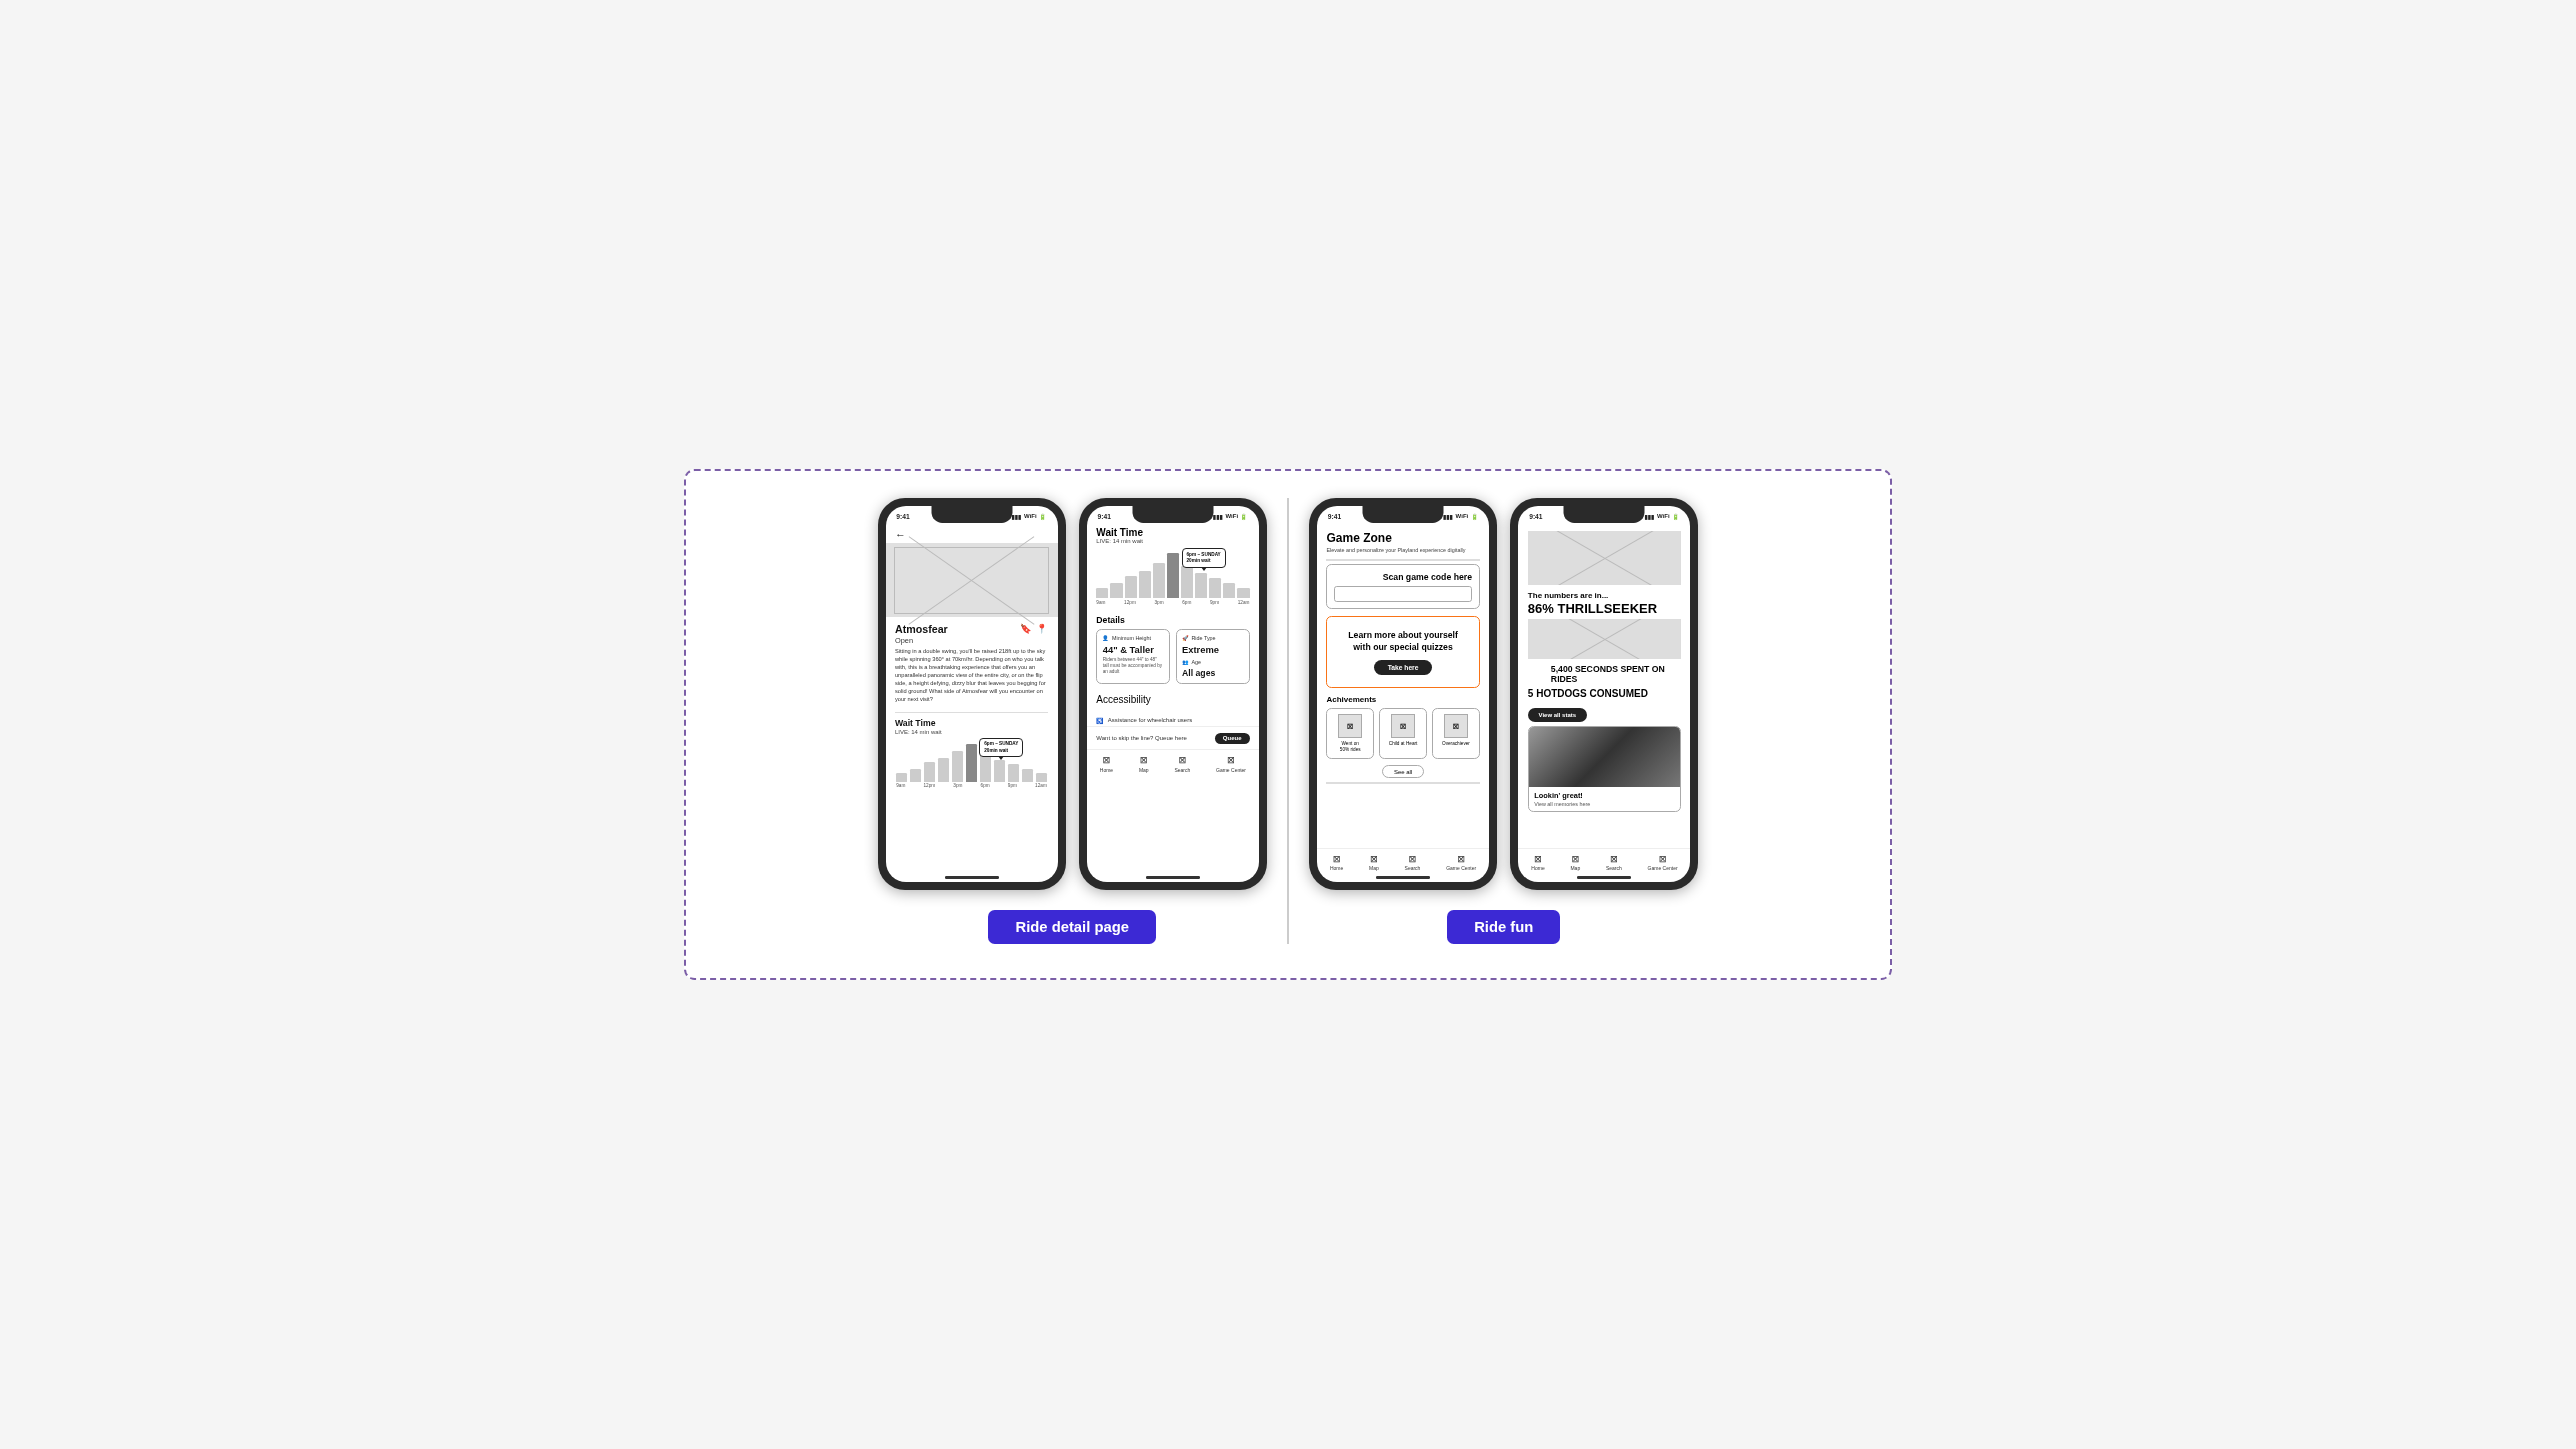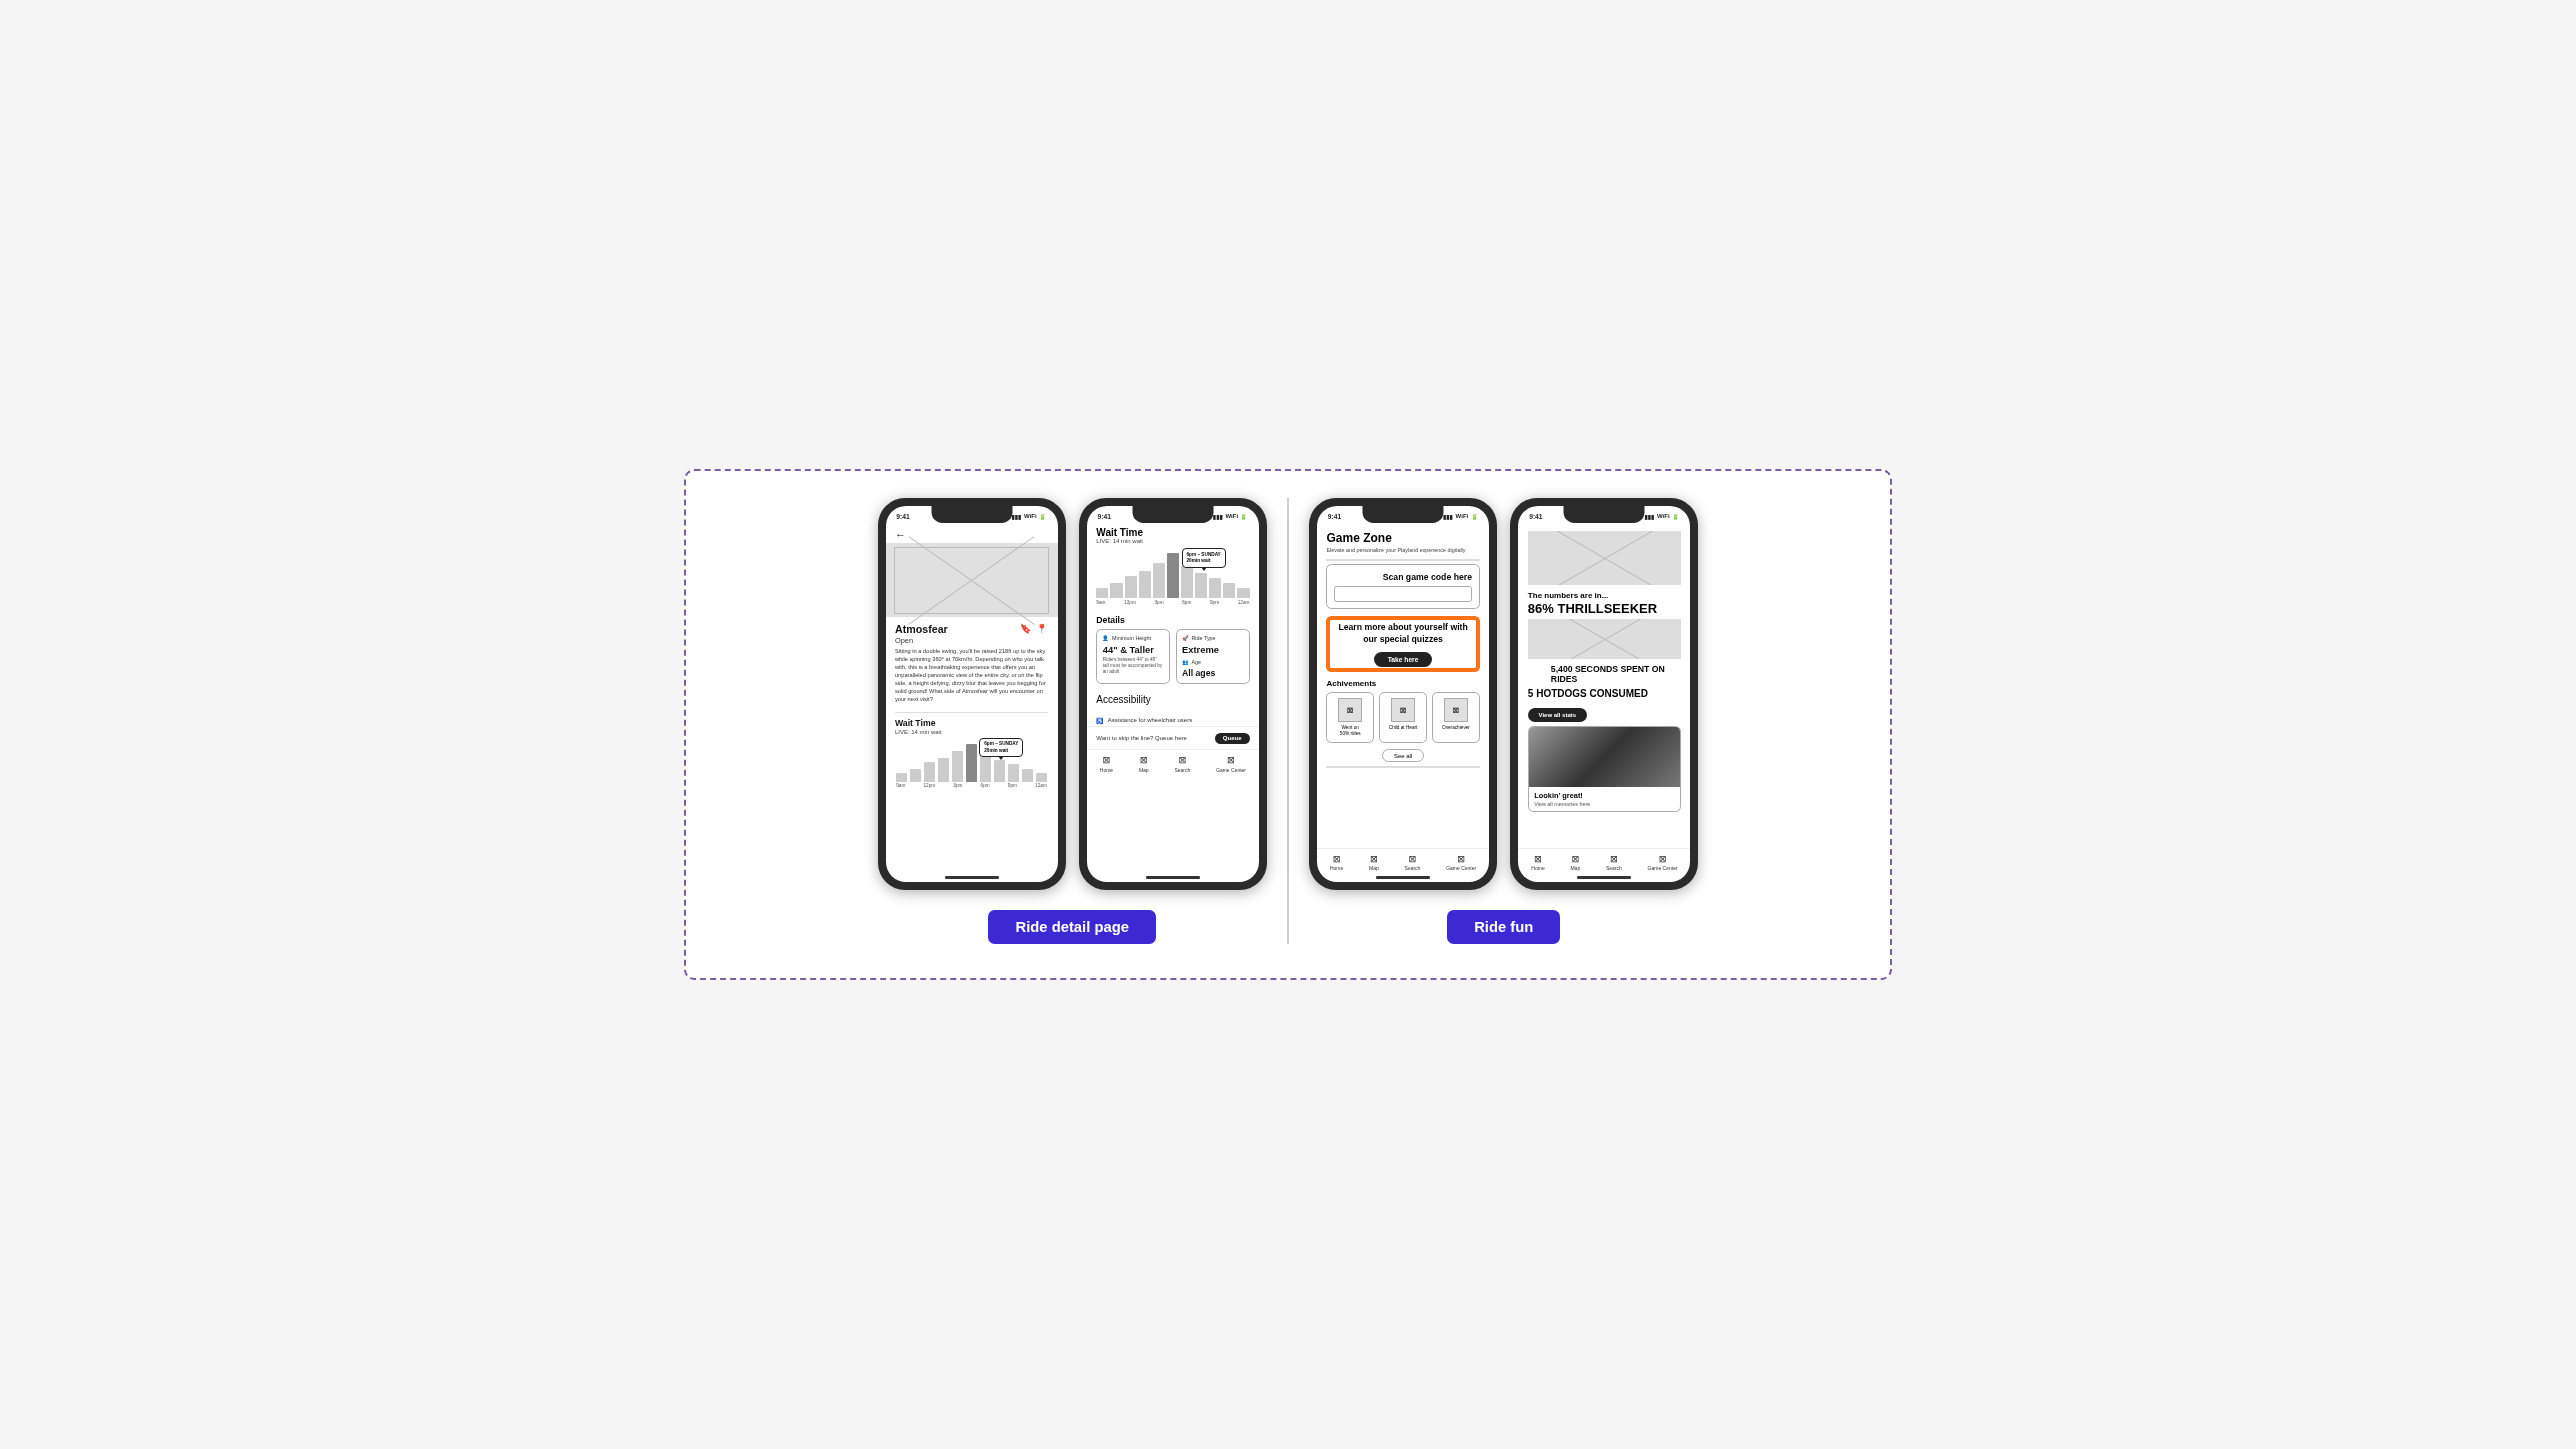--- a/index.html
+++ b/index.html
@@ -396,23 +396,23 @@
       font-weight: bold;
       margin-bottom: 4px;
     }
     .scan-input {
       border: 1px solid #aaa;
       border-radius: 2.7px;
       height: 16px;
       width: 100%;
     }
     .quiz-card {
-      border: 4px solid #f97316;
+      border: 1px solid #f97316;
       border-radius: 5.4px;
-      padding: 1px;
+      padding: 12px;
       margin-bottom: 6.7px;
       text-align: center;
     }
     .quiz-text {
       font-size: 8.7px;
       font-weight: bold;
       line-height: 1.4;
       margin-bottom: 6.7px;
     }
     .take-btn {

